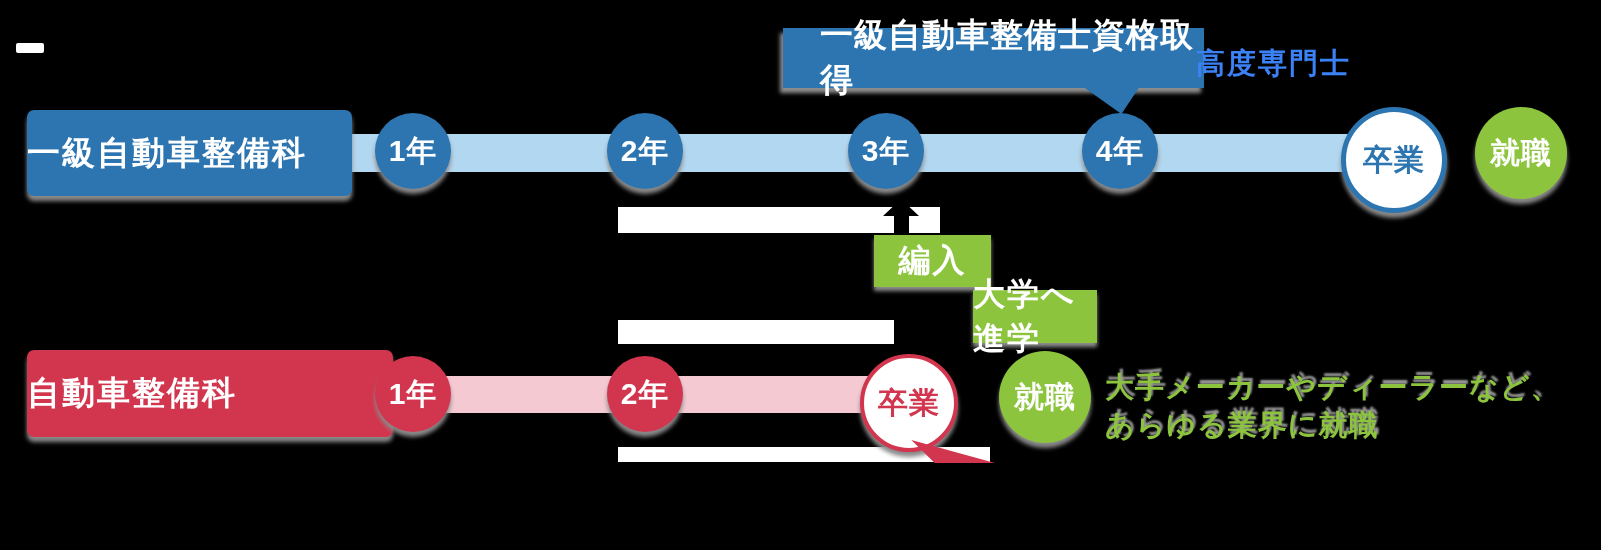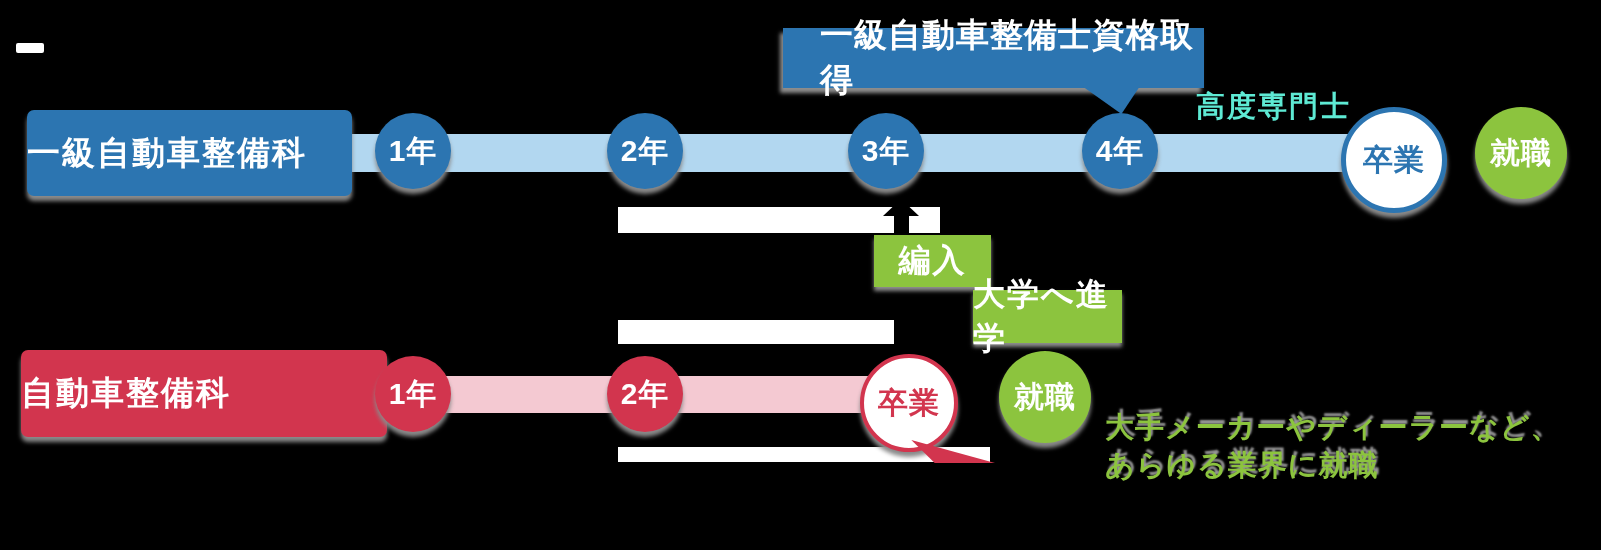--- a/index.html
+++ b/index.html
@@ -29,21 +29,21 @@
   }
   .tail{position:absolute;}
   .badge{
     position:absolute;display:flex;align-items:center;justify-content:center;
     color:#fff;font-size:32px;letter-spacing:2px;
     box-shadow:0 4px 4px #8e8e8e;
   }
   .strip{position:absolute;background:#fff;}
   .arrow-head{position:absolute;width:0;height:0;}
   .arrow-shaft{position:absolute;background:#000;}
-  .note-text{position:absolute;font-size:29px;letter-spacing:1px;text-shadow:2px -4px 2px #989898;margin-top:40px;}
+  .note-text{position:absolute;font-size:29px;letter-spacing:1px;text-shadow:2px -4px 2px #989898;}
   .degree{position:absolute;font-size:29px;letter-spacing:2px;}
   .hidden-bar{position:absolute;background:#000;}
   .white-dash{position:absolute;background:#fff;border-radius:2px;}
 </style>
 </head>
 <body>
 
 <div id="stage">
 
   <div class="hidden-bar abs" style="left:63px;top:31px;width:625px;height:42px;"></div>
@@ -81,31 +81,31 @@
     <span>卒業</span>
   </div>
   <div class="circle" style="left:1475px;top:107px;width:92px;height:92px;background:#8cc43e;">
     <span>就職</span>
   </div>
 
   <div class="bubble" style="left:783px;top:28px;width:384px;height:60px;background:#2c75b1;">
     <span>一級自動車整備士資格取得</span>
   </div>
   <div class="tail" style="left:1082px;top:86px;width:58px;height:28px;background:#2c75b1;clip-path:polygon(0% 0%,100% 0%,68% 100%);"></div>
-  <div class="degree" style="left:1196px;top:44px;color:#5eead4;margin-top:43px;">高度専門士</div>
+  <div class="degree" style="left:1196px;top:44px;color:#3b82f6;">高度専門士</div>
 
   <div class="badge" style="left:848px;top:235px;width:117px;height:52px;background:#8cc43e;margin-left:26px;">
     <span>編入</span>
   </div>
-  <div class="badge" style="left:973px;top:290px;width:149px;height:53px;background:#8cc43e;">
+  <div class="badge" style="left:973px;top:290px;width:124px;height:53px;background:#8cc43e;">
     <span>大学へ進学</span>
   </div>
 
   <div class="bar" style="left:352px;top:376px;width:530px;height:37px;background:#f4c9d2;"></div>
-  <div class="label-box abs" style="left:21px;top:350px;width:366px;height:87px;background:#d2354e;">
+  <div class="label-box abs" style="left:27px;top:350px;width:366px;height:87px;background:#d2354e;">
     <span>自動車整備科</span>
   </div>
 
   <div class="circle" style="left:375px;top:356px;width:76px;height:76px;background:#d2354e;">
       <span>1年</span>
     </div>
   <div class="circle" style="left:607px;top:356px;width:76px;height:76px;background:#d2354e;">
       <span>2年</span>
     </div>
 

